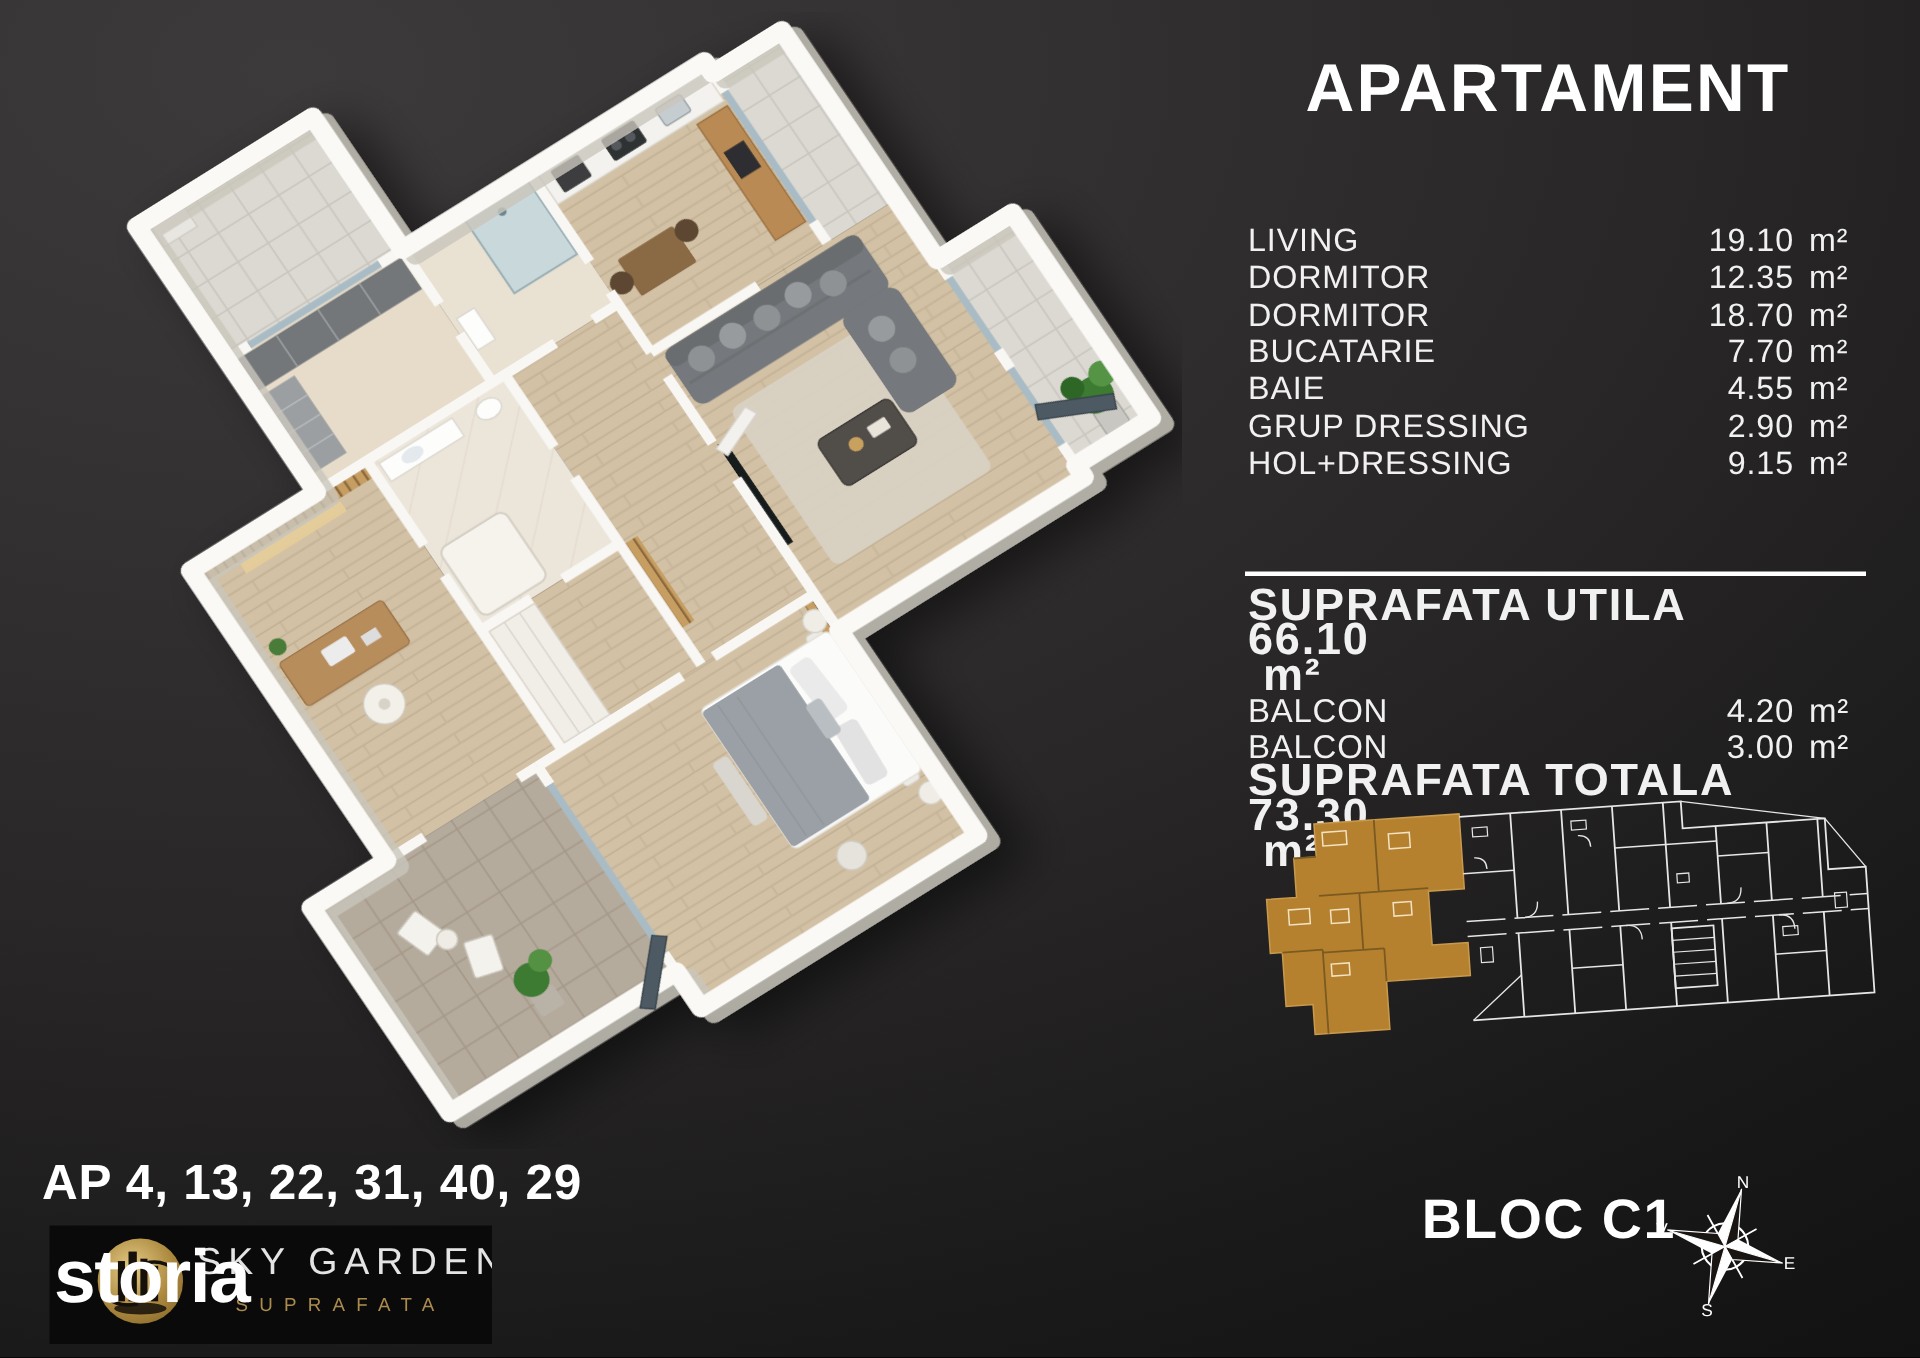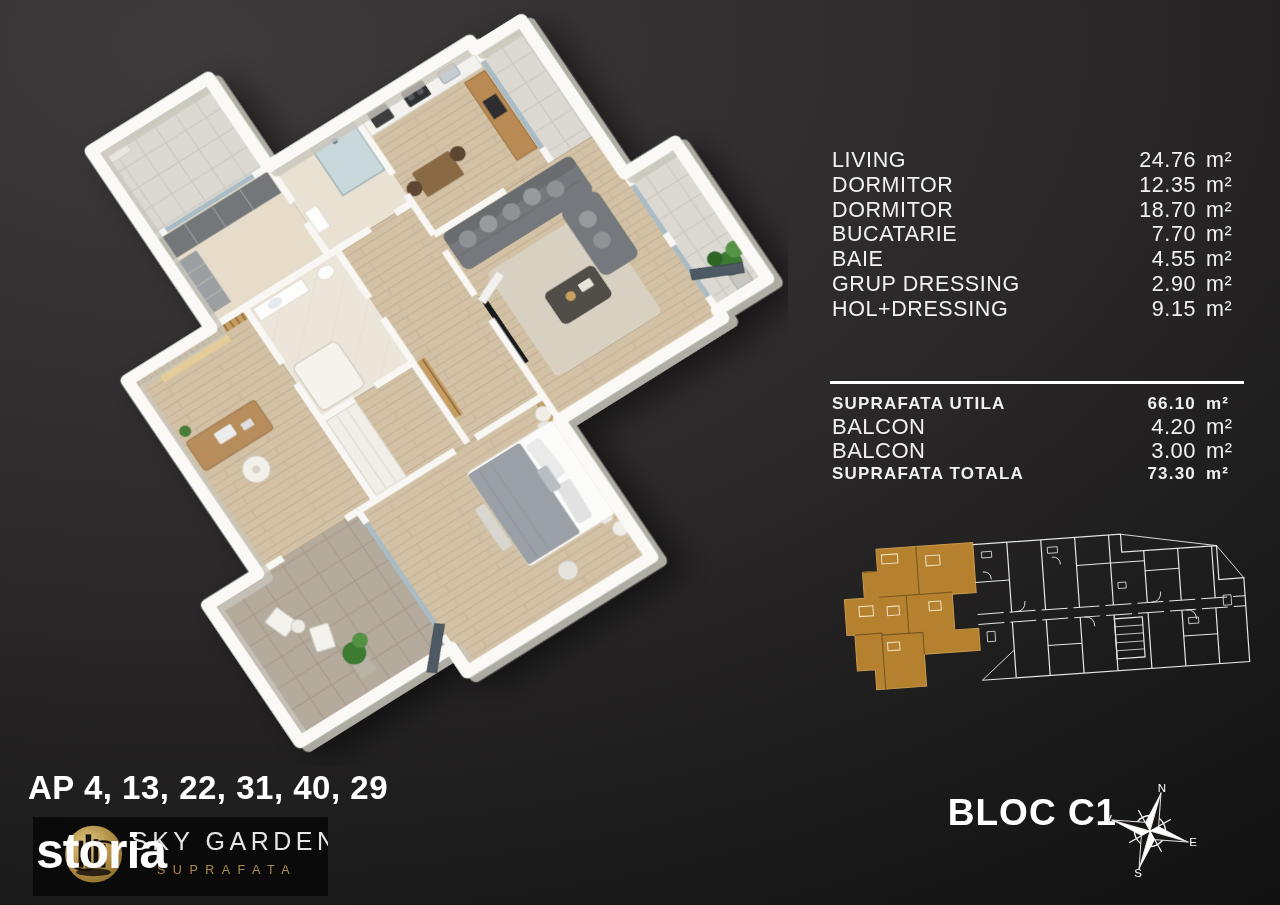--- a/index.html
+++ b/index.html
@@ -15,21 +15,21 @@
   .rooms{position:absolute;left:832px;top:148px;width:412px;}
   .room-row{display:flex;align-items:center;font-size:21.5px;font-weight:400;
     letter-spacing:.6px;line-height:24.8px;color:#f1f1f1;}
   .room-row .lbl{flex:0 0 auto;}
   .room-row .sp{flex:1;}
   .num{width:78px;text-align:right;}
   .unit{width:38px;text-align:left;padding-left:10px;}
   .divider{position:absolute;left:830px;top:381px;width:414px;height:3px;background:#ffffff;}
   .summary{position:absolute;left:832px;top:392px;width:412px;}
   .sum-row{display:flex;align-items:baseline;font-size:22px;line-height:23.4px;color:#f1f1f1;font-weight:400;letter-spacing:.5px;}
-  .sum-row.bold{font-weight:800;font-size:17px;letter-spacing:1.2px;}
+  .sum-row.bold{font-weight:800;font-size:30px;letter-spacing:1.2px;flex-direction:column;}
   .bplan{position:absolute;left:826px;top:528px;width:430px;height:178px;}
   .bloc{position:absolute;left:930px;top:793px;width:205px;text-align:center;}
   .bloc .b1{font-size:37px;font-weight:800;letter-spacing:1px;line-height:40px;}
   .bloc .b2{font-size:26px;font-weight:800;letter-spacing:1px;line-height:28px;}
   .compass{position:absolute;left:1100px;top:779px;width:100px;height:100px;}
   
   .ap-line{position:absolute;left:28px;top:769px;font-size:33px;font-weight:800;letter-spacing:.5px;white-space:nowrap;}
   .logo-box{position:absolute;left:33px;top:817px;width:295px;height:79px;background:#0a0a0a;overflow:hidden;}
   .emblem{position:absolute;left:4px;top:0px;width:110px;height:79px;}
   .brand{position:absolute;left:98px;top:10px;width:192px;text-align:center;}
@@ -214,27 +214,28 @@
 
       <g>
         <polygon points="535,300 583,322 579,332 531,310" fill="#4e5a63" stroke="#39444c"></polygon>
         <polygon points="120,470 86,508 94,514 128,476" fill="#4e5a63" stroke="#39444c"></polygon>
         <polygon points="340,210 372,196 376,204 344,218" fill="#f2f1ee" stroke="#d8d5ce"></polygon>
       </g>
     </g>
   </svg>
 
   <div class="title">
+    <div class="l1">APARTAMENT</div>
   </div>
 
   <div class="rooms">
     <div class="room-row">
         <span class="lbl">LIVING</span>
         <span class="sp"></span>
-        <span class="num">24.76</span>
+        <span class="num">19.10</span>
         <span class="unit">m²</span>
       </div>
     <div class="room-row">
         <span class="lbl">DORMITOR</span>
         <span class="sp"></span>
         <span class="num">12.35</span>
         <span class="unit">m²</span>
       </div>
     <div class="room-row">
         <span class="lbl">DORMITOR</span>

